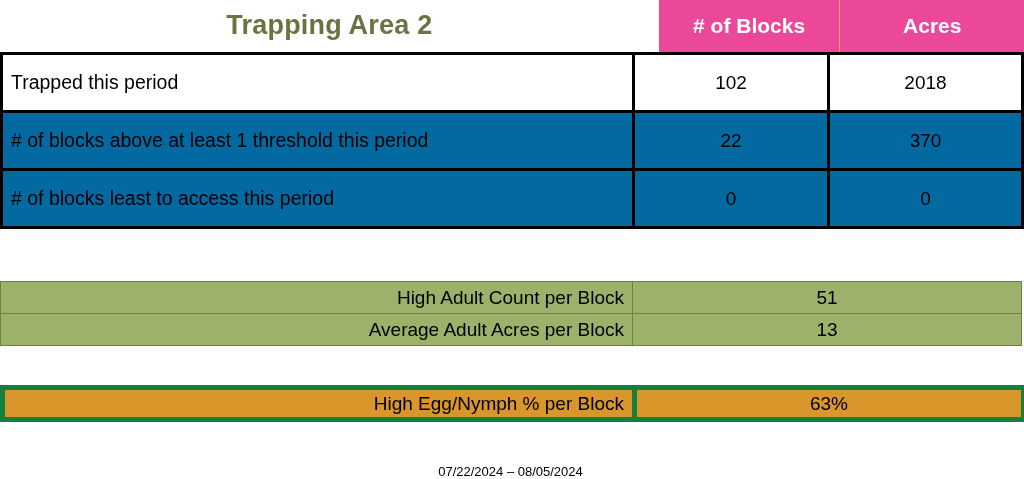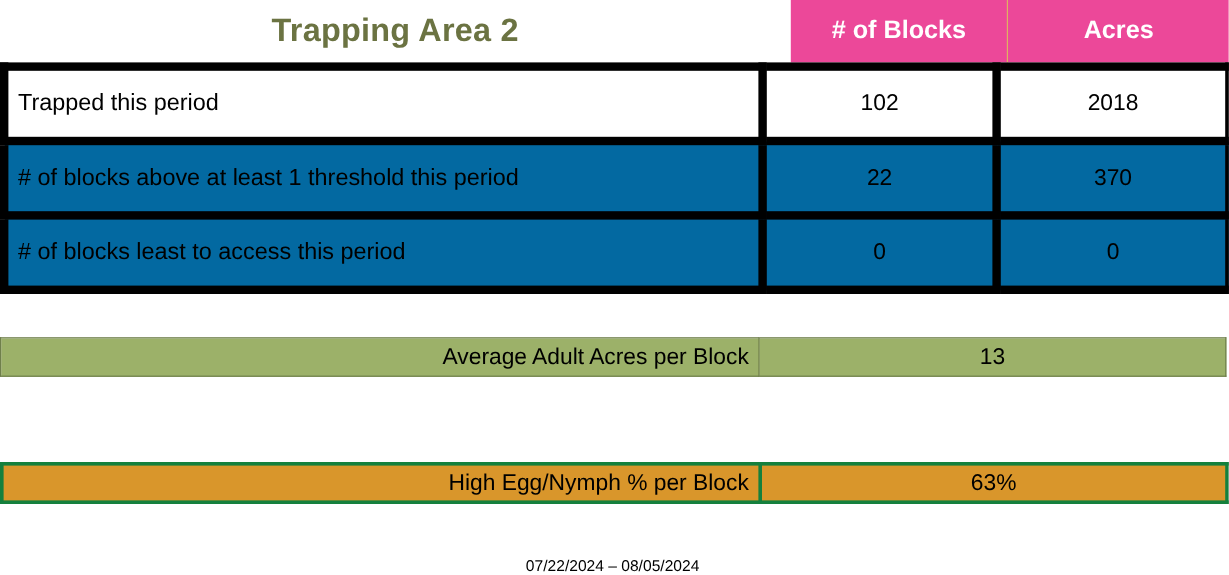--- a/index.html
+++ b/index.html
@@ -59,21 +59,21 @@
   
   .main-table {
     position: absolute;
     left: 0;
     top: 52px;
     width: 1021px;
     border-collapse: collapse;
     table-layout: fixed;
   }
   .main-table td {
-    border: 7px solid #000000;
+    border: 3px solid #000000;
     height: 36px;
     box-sizing: border-box;
     padding: 16px 6px;
     vertical-align: middle;
   }
   .main-table tr.row-white td { background: #ffffff; }
   .main-table tr.row-green td { background: #0369a1; }
 
   td.label-cell {
     width: 632px;
@@ -121,21 +121,21 @@
 
   .green-table { top: 281px; }
   .green-table td {
     background: #9CB169;
     border: 1px solid #6F7F4B;
   }
 
   .orange-table { top: 385px; }
   .orange-table td {
     background: #D9962B;
-    border: 3px solid #15803d;
+    border: 5px solid #15803d;
   }
 
   
   .footer-date {
     position: absolute;
     left: 0;
     top: 464px;
     width: 1021px;
     text-align: center;
     font-size: 13px;
@@ -169,20 +169,24 @@
       <td class="label-cell"><span># of blocks least to access this period</span></td>
       <td class="num-cell">0</td>
       <td class="num-cell acres">0</td>
     </tr>
   </tbody>
 </table>
 
 <table class="stat-table green-table">
   <tbody>
     <tr>
+      <td class="stat-label">High Adult Count per Block</td>
+      <td class="stat-value">51</td>
+    </tr>
+    <tr>
       <td class="stat-label">Average Adult Acres per Block</td>
       <td class="stat-value">13</td>
     </tr>
   </tbody>
 </table>
 
 <table class="stat-table orange-table">
   <tbody>
     <tr>
       <td class="stat-label">High Egg/Nymph % per Block</td>

